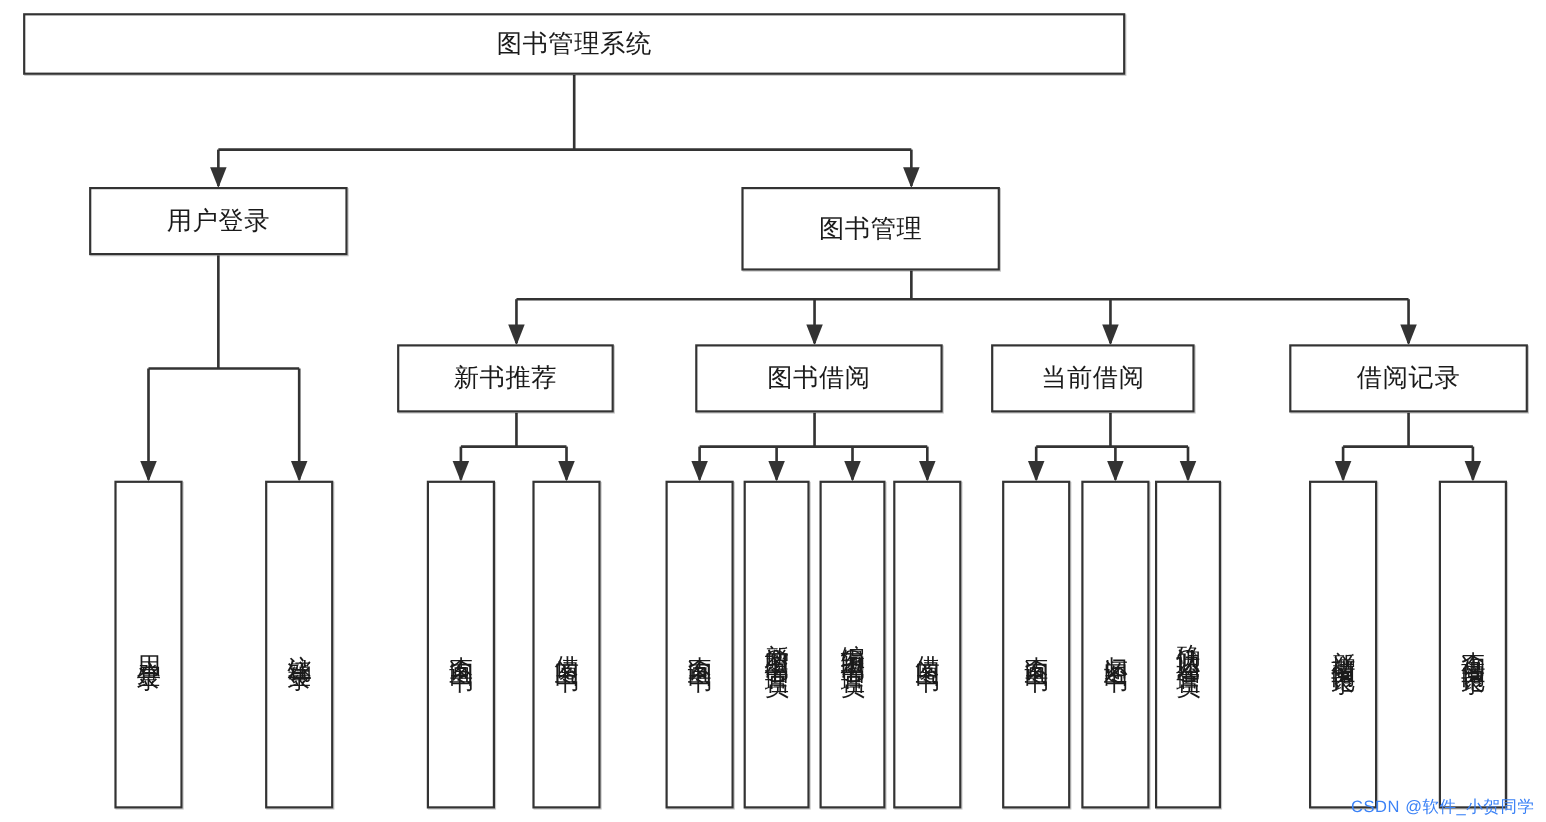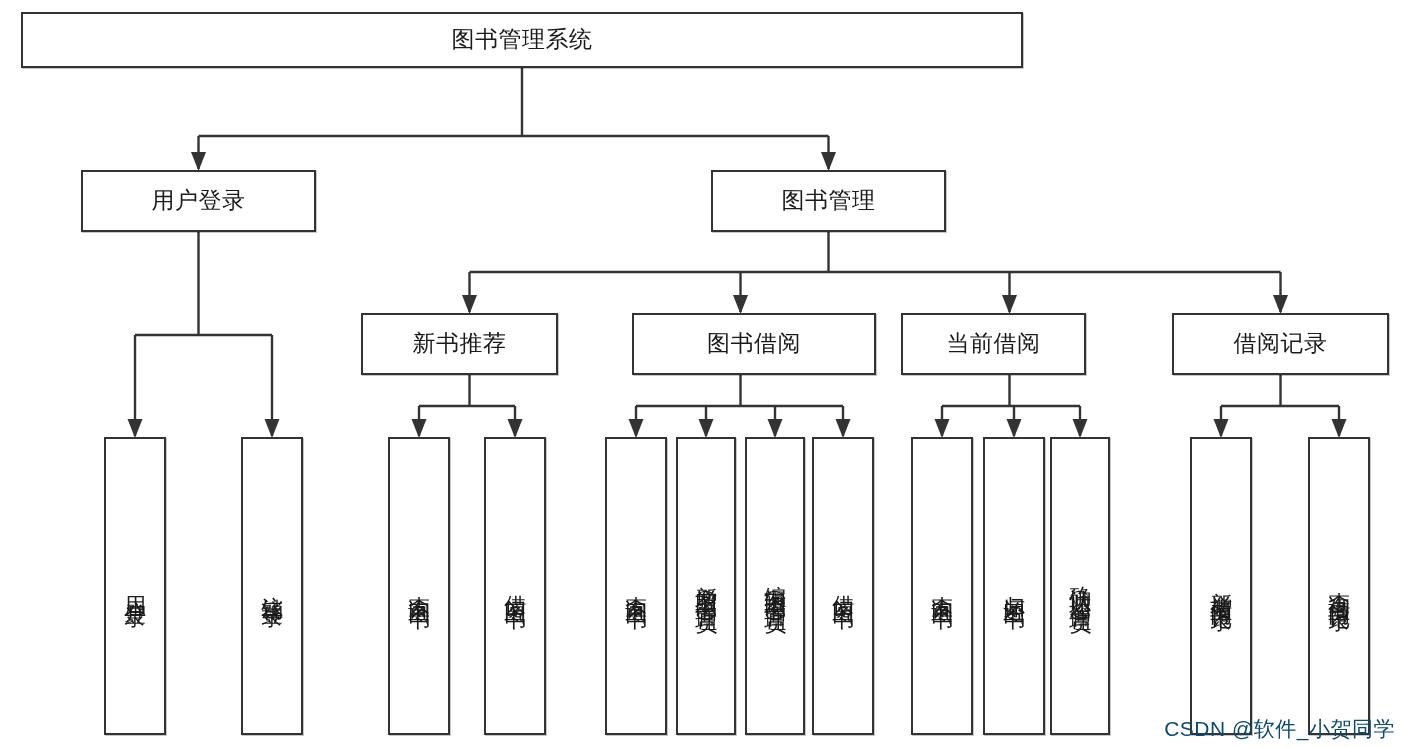--- a/index.html
+++ b/index.html
@@ -52,22 +52,22 @@
     writing-mode: vertical-rl;
     text-orientation: upright;
     font-size: 22px;
     letter-spacing: 4px;
     white-space: nowrap;
   }
   #watermark {
     position: absolute;
     right: 10px;
     bottom: 4px;
-    font-size: 21px;
-    color: #0c4a6e;
+    font-size: 15px;
+    color: #3b82f6;
     white-space: nowrap;
     letter-spacing: 0.5px;
     margin-top: 10px;
   }
 </style>
 </head>
 <body>
 
 <div id="canvas">
 
@@ -126,27 +126,27 @@
       <polygon points="1331.5,419 1346.5,419 1339,438" fill="#333333"></polygon>
     </svg>
 
   <div id="nodes">
       <div class="node horiz" style="left: 21px; top: 12px; width: 1002px; height: 56px;">
         <span class="node-label">图书管理系统</span>
       </div>
       <div class="node horiz" style="left: 81px; top: 170px; width: 235px; height: 62px;">
         <span class="node-label">用户登录</span>
       </div>
-      <div class="node horiz" style="left: 711px; top: 170px; width: 235px; height: 62px;">
+      <div class="node horiz" style="left: 674px; top: 170px; width: 235px; height: 76px;">
         <span class="node-label">图书管理</span>
       </div>
       <div class="node horiz" style="left: 361px; top: 313px; width: 197px; height: 62px;">
         <span class="node-label">新书推荐</span>
       </div>
-      <div class="node horiz" style="left: 632px; top: 313px; width: 244px; height: 62px;">
+      <div class="node horiz" style="left: 632px; top: 313px; width: 225px; height: 62px;">
         <span class="node-label">图书借阅</span>
       </div>
       <div class="node horiz" style="left: 901px; top: 313px; width: 185px; height: 62px;">
         <span class="node-label">当前借阅</span>
       </div>
       <div class="node horiz" style="left: 1172px; top: 313px; width: 217px; height: 62px;">
         <span class="node-label">借阅记录</span>
       </div>
       <div class="node vert" style="left: 104px; top: 437px; width: 62px; height: 298px;">
         <span class="node-label">用户登录</span>

